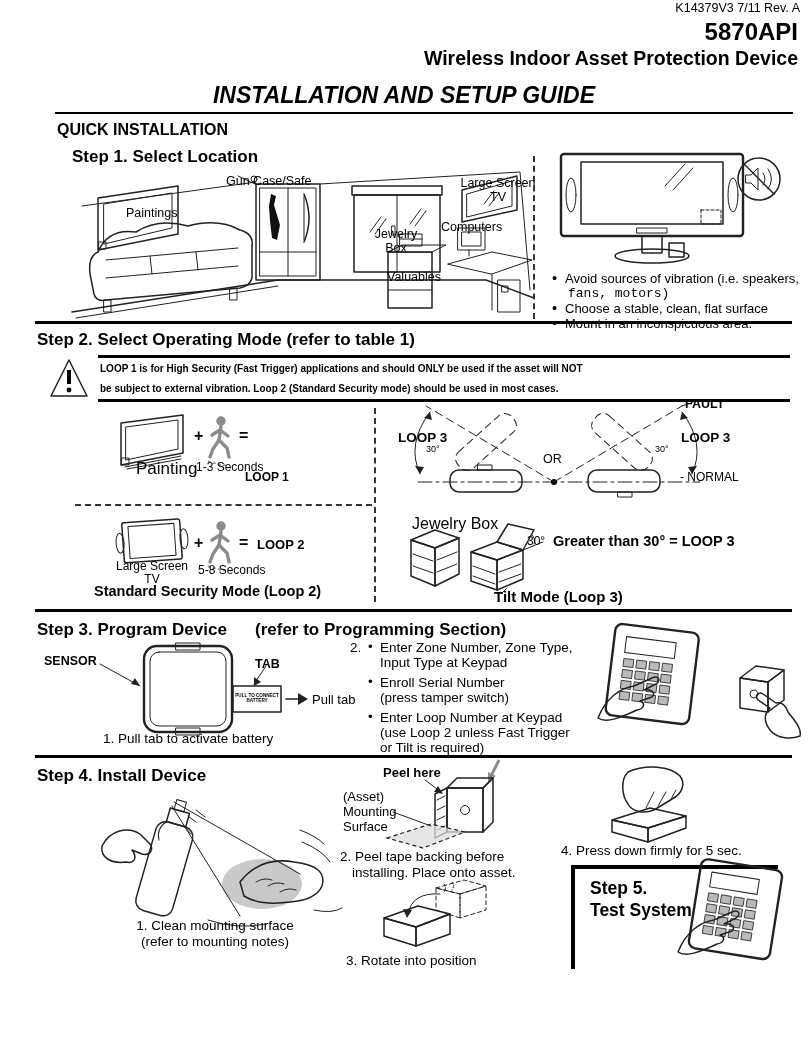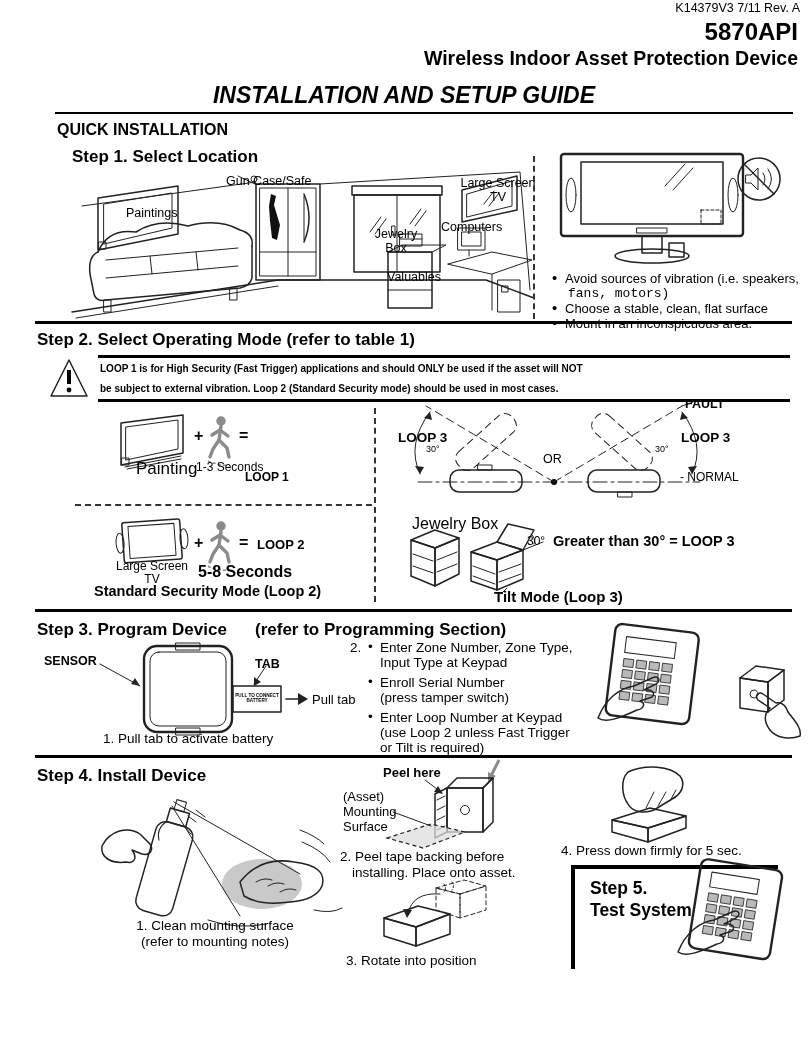--- a/index.html
+++ b/index.html
@@ -200,21 +200,21 @@
       <path d="M13,25 L21,33 L23,42 M13,25 L7,34 L4,42"></path>
     </g>
     <path d="M2,46 q4,3 8,2 M12,49 q4,2 8,1" stroke="#8b8b8b" stroke-width="1.6" fill="none" stroke-dasharray="3 2"></path>
   </svg>
   <div class="abs b" style="left:239px;top:534px;font-size:16px;">=</div>
   <div class="abs b" style="left:257px;top:537px;font-size:13px;">LOOP 2</div>
   <div class="abs" style="left:110px;top:560px;width:84px;text-align:center;font-size:12px;line-height:13px;">
     <div>Large Screen</div>
     <div>TV</div>
   </div>
-  <div class="abs" style="left:198px;top:563px;font-size:16px;font-weight:bold;">5-8 Seconds</div>
+  <div class="abs" style="left:198px;top:563px;font-size:12px;">5-8 Seconds</div>
   <div class="abs b" style="left:94px;top:583px;font-size:14.5px;">Standard Security Mode (Loop 2)</div>
 
   <svg class="abs" style="left:390px;top:398px;" width="332" height="100" viewBox="0 0 332 100">
     <path class="ln thin" d="M28,84 H310" stroke-dasharray="14 4 3 4"></path>
     <rect class="ln" x="60" y="72" width="72" height="22" rx="9" fill="#fff"></rect>
     <rect class="ln thin" x="88" y="67" width="14" height="5"></rect>
     <rect class="ln" x="198" y="72" width="72" height="22" rx="9" fill="#fff"></rect>
     <rect class="ln thin" x="228" y="94" width="14" height="5"></rect>
     <circle cx="164" cy="84" r="3" fill="#000"></circle>
     <line class="ln thin" x1="164" y1="84" x2="36" y2="8" stroke-dasharray="8 5"></line>

